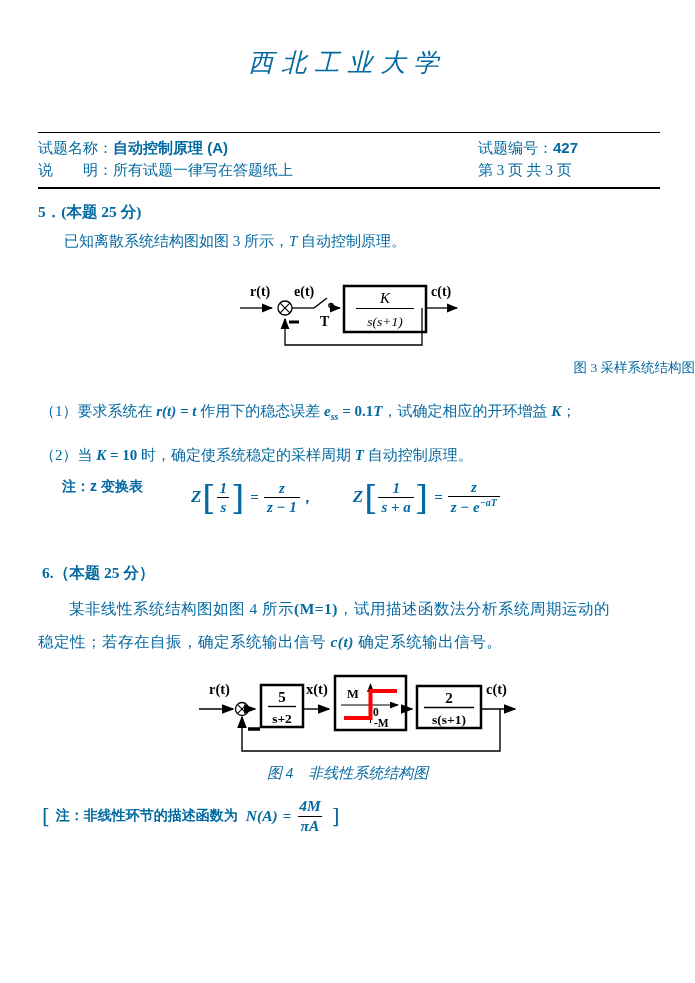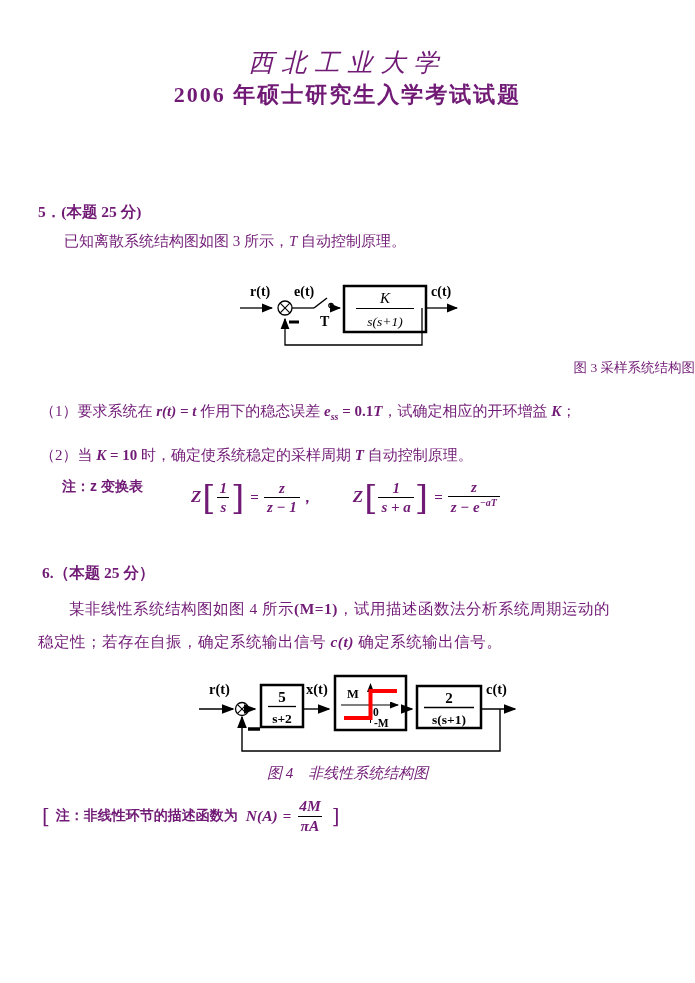--- a/index.html
+++ b/index.html
@@ -1,18 +1,18 @@
 <!DOCTYPE html>
 <html><head>
 <meta charset="utf-8">
 <style>
   html,body { margin:0; padding:0; background:#e8e8e8; }
   #page {
     position:relative; width:695px; height:983px; background:#ffffff;
-    font-family:"Liberation Serif", serif; color:#701a75; overflow:hidden;
+    font-family:"Liberation Serif", serif; color:#0369a1; overflow:hidden;
     margin:0 auto;
   }
   .abs { position:absolute; }
   .center { left:0; width:695px; text-align:center; }
   .b { font-weight:bold; }
   .hei { font-family:"Liberation Sans", sans-serif; }
   .mi { font-family:"Liberation Serif", serif; font-style:italic; font-weight:bold; }
   .mit { font-family:"Liberation Serif", serif; font-style:italic; }
   sub.ss { font-size:10px; font-style:italic; font-weight:bold;margin-top:15px; }
   sup.sp { font-size:10px; font-style:italic; font-weight:bold; }
@@ -43,22 +43,37 @@
   .svg-math-b-s { font-size:13.5px; font-weight:bold; }
   .svg-relay-lbl { font-size:12.5px; font-weight:bold; }
   .caption { font-size:13.5px; }
 </style>
 </head>
 <body>
 
 <div id="page">
 
   <div id="uni-title" class="abs center">西北工业大学</div>
-  <div id="exam-title" class="abs center">2006 年硕士研究生入学考试试题</div>
-
+
+  <div id="meta" class="abs">
+    <div class="meta-row">
+      <span class="meta-left">
+        <span>试题名称：</span><span class="b hei">自动控制原理 (A)</span>
+      </span>
+      <span class="meta-right">
+        <span>试题编号：</span><span class="b hei">427</span>
+      </span>
+    </div>
+    <div class="meta-row">
+      <span class="meta-left">
+        <span>说　　明：</span><span>所有试题一律写在答题纸上</span>
+      </span>
+      <span class="meta-right">第 3 页 共 3 页</span>
+    </div>
+  </div>
 
   <div class="abs q-head" style="left:38px; top:202px;">
     <span>5．</span><span>(本题 25 分)</span>
   </div>
   <div class="abs body-txt" style="left:64px; top:232px;">
     <span>已知离散系统结构图如图 3 所示，</span><span class="mit">T</span><span> 自动控制原理。</span>
   </div>
 
   <svg class="abs" style="left:228px; top:276px;" width="240" height="80" viewBox="0 0 240 80">
     <defs>

